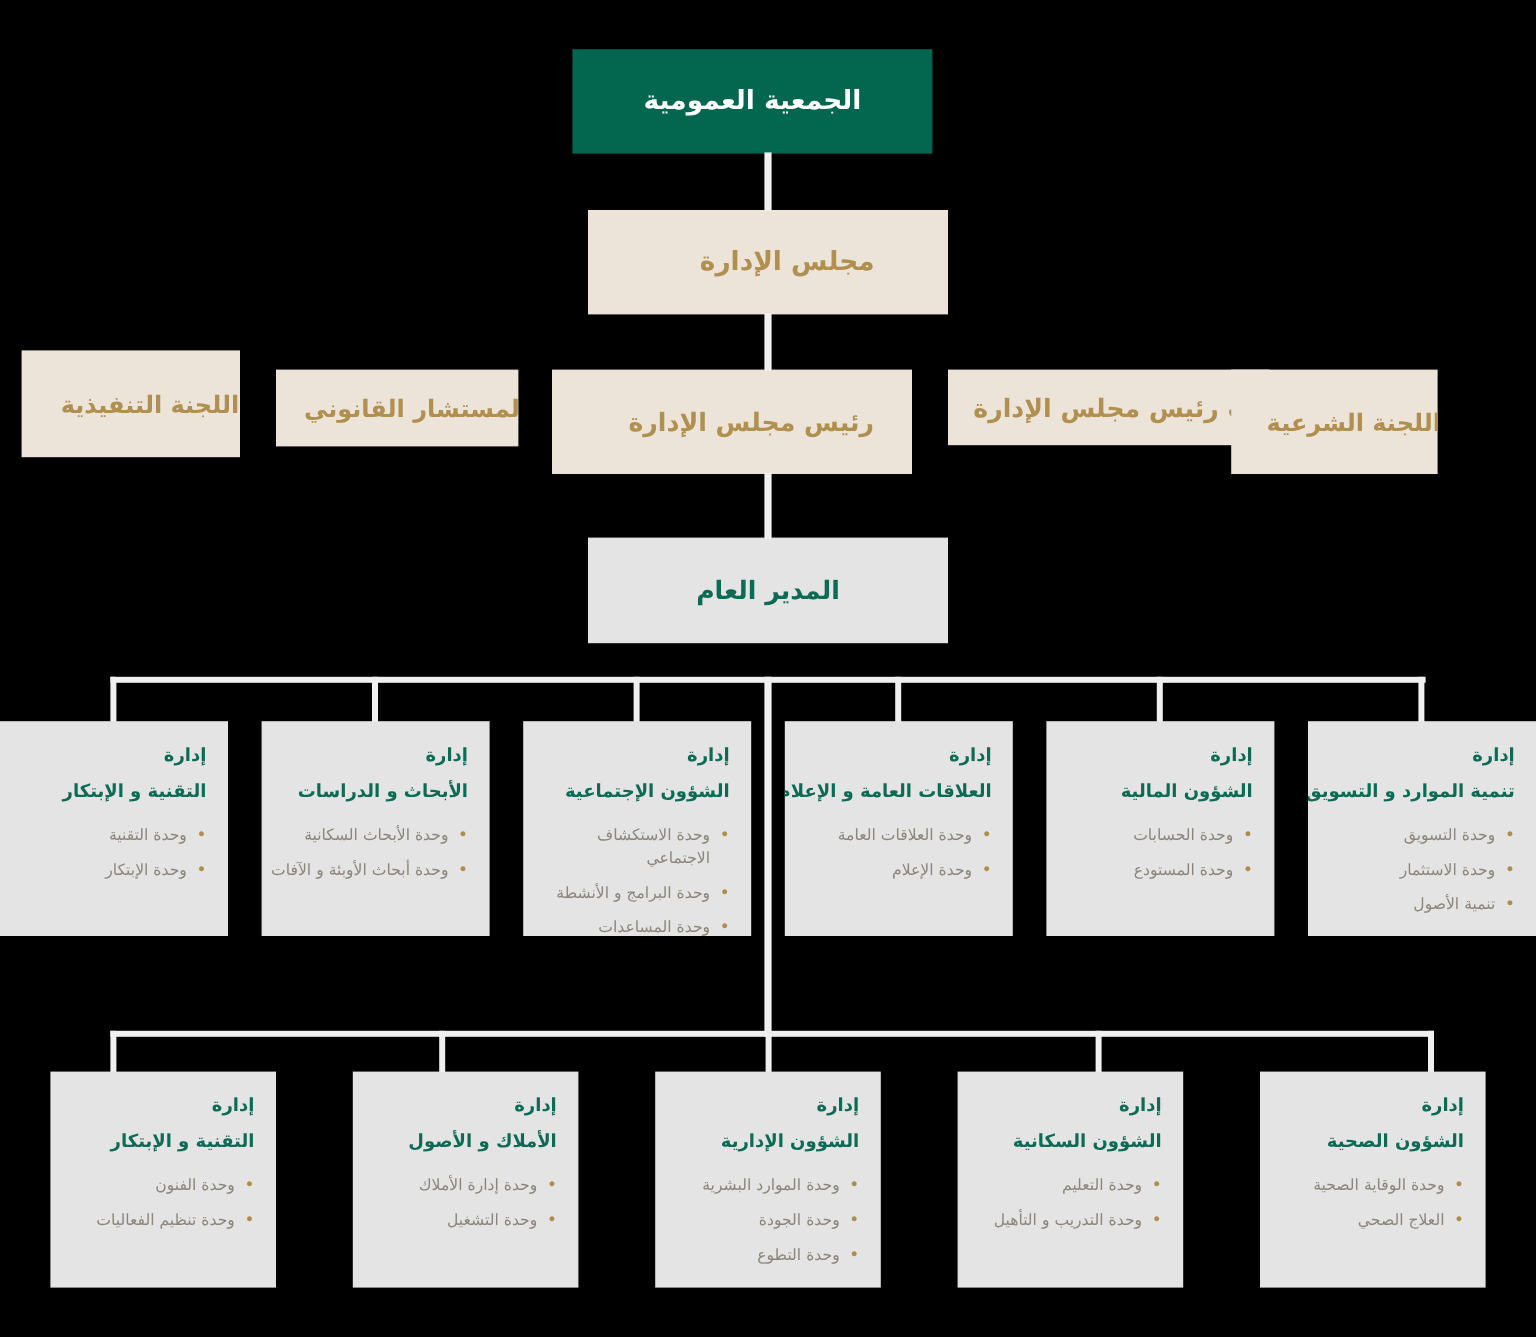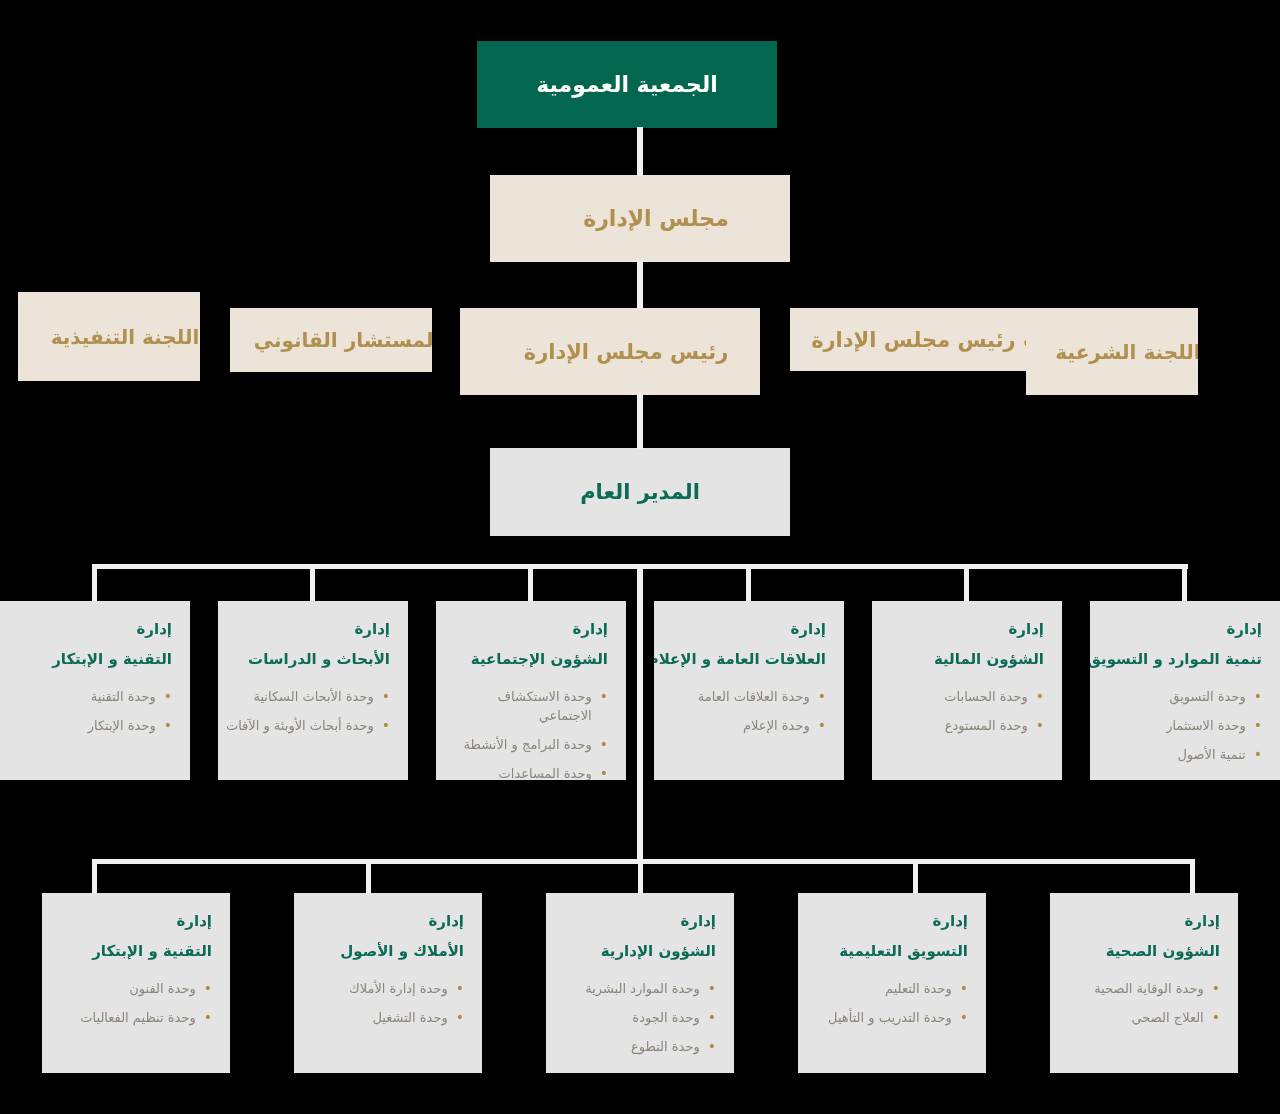--- a/index.html
+++ b/index.html
@@ -236,21 +236,21 @@
       <div class="unit">
           <span class="dot">•</span>
           <span class="unit-label">وحدة التطوع</span>
         </div>
     </div>
   </div>
 
   <div class="dept" style="left:798px;top:893px;width:188px;height:180px">
     <div class="dept-title">
       <div class="dept-prefix">إدارة</div>
-      <div class="dept-name">التسويق التعليمية</div>
+      <div class="dept-name">الشؤون السكانية</div>
     </div>
     <div class="units">
       <div class="unit">
           <span class="dot">•</span>
           <span class="unit-label">وحدة التعليم</span>
         </div>
       <div class="unit">
           <span class="dot">•</span>
           <span class="unit-label">وحدة التدريب و التأهيل</span>
         </div>

